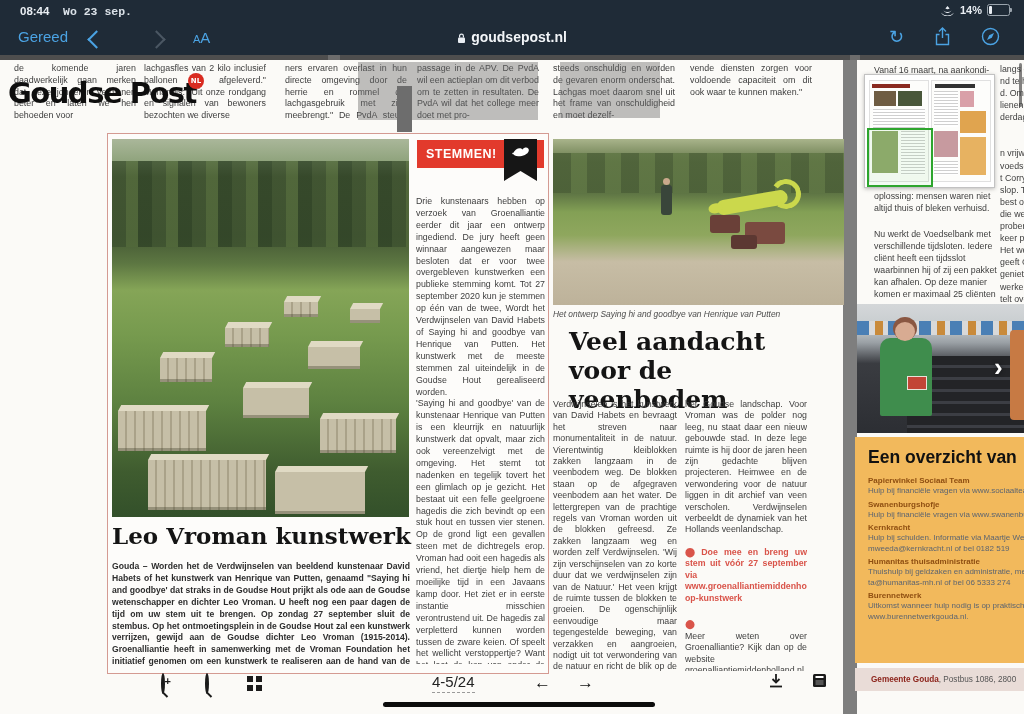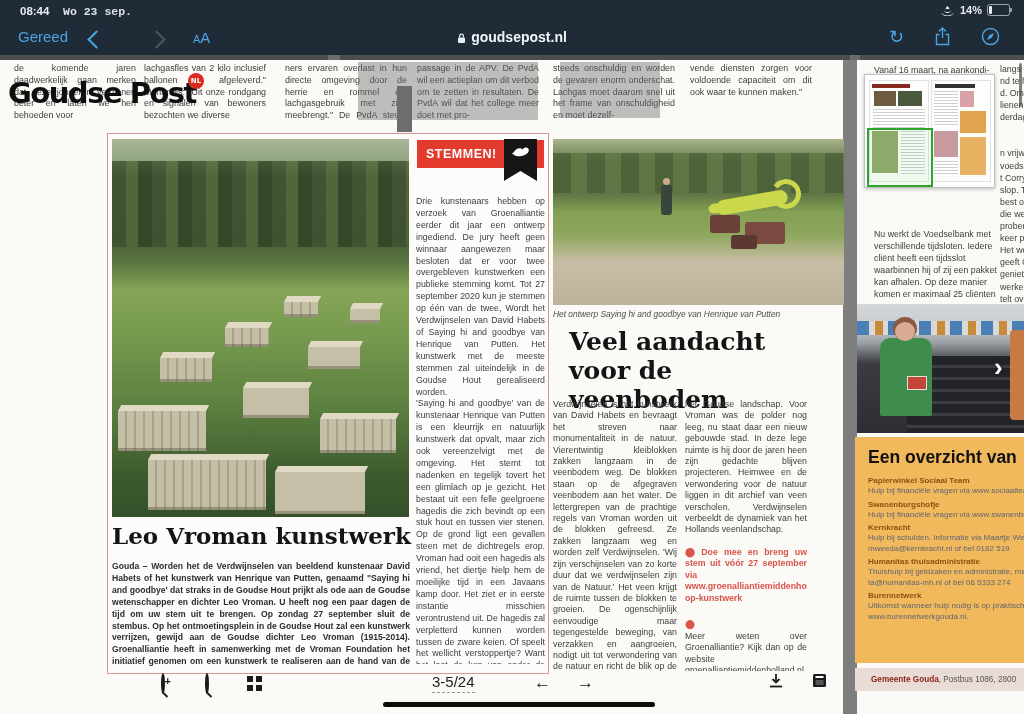--- a/index.html
+++ b/index.html
@@ -277,20 +277,21 @@
       <div class="tline" style="left:2px;top:10px;width:24px;height:36px;"></div>
       <div class="abs" style="left:28px;top:10px;width:14px;height:16px;background:#d9a0a8;"></div>
       <div class="abs" style="left:28px;top:30px;width:26px;height:22px;background:#e0a44f;"></div>
       <div class="abs" style="left:2px;top:50px;width:24px;height:26px;background:#c79a9f;"></div>
       <div class="abs" style="left:28px;top:56px;width:26px;height:38px;background:#e7b261;"></div>
       <div class="tline" style="left:2px;top:80px;width:24px;height:14px;"></div>
     </div>
   </div>
   <div class="abs selrect"></div>
 
+  <div class="abs rp-line" style="left:862px;top:190px;width:124px;">oplossing: mensen waren niet altijd thuis of bleken verhuisd.</div>
   <div class="abs rp-line" style="left:862px;top:228px;width:124px;">Nu werkt de Voedselbank met verschillende tijdsloten. Iedere cliënt heeft een tijdsslot waarbinnen hij of zij een pakket kan afhalen. Op deze manier komen er maximaal 25 cliënten per uur</div>
 
   <div class="abs photo-food">
     <div class="shelf"></div>
     <div class="crates"></div>
     <div class="woman"></div>
     <div class="tompack"></div>
     <div class="abs" style="right:0;top:20%;width:14px;height:70%;background:#c77a44;border-radius:4px 0 0 4px;"></div>
   </div>
   <div class="abs photochev">›</div>
@@ -323,21 +324,21 @@
       <span>, Postbus 1086, 2800 </span>
   </div>
 
   <div class="abs vtool" style="left:161px;top:675px;">
     <span class="mag"><span class="plus">+</span></span>
   </div>
   <div class="abs vtool" style="left:205px;top:675px;"><span class="mag"></span></div>
   <div class="abs vtool" style="left:247px;top:676px;">
       <span class="gridicon" style="display:block;"></span>
     </div>
-  <div class="abs pgind" style="left:432px;top:673px;">3-5/24</div>
+  <div class="abs pgind" style="left:432px;top:673px;">4-5/24</div>
   <div class="abs arrow" style="left:534px;top:673px;">←</div>
   <div class="abs arrow" style="left:577px;top:673px;">→</div>
   <div class="abs" style="left:768px;top:673px;">
     <svg width="16" height="16" viewBox="0 0 16 16">
         <g stroke="#1b1b1b" stroke-width="1.8" fill="none">
           <path d="M8 1 V9"></path>
           <path d="M4.5 6 L8 9.5 L11.5 6"></path>
           <path d="M2 13.5 H14"></path>
         </g>
       </svg>

